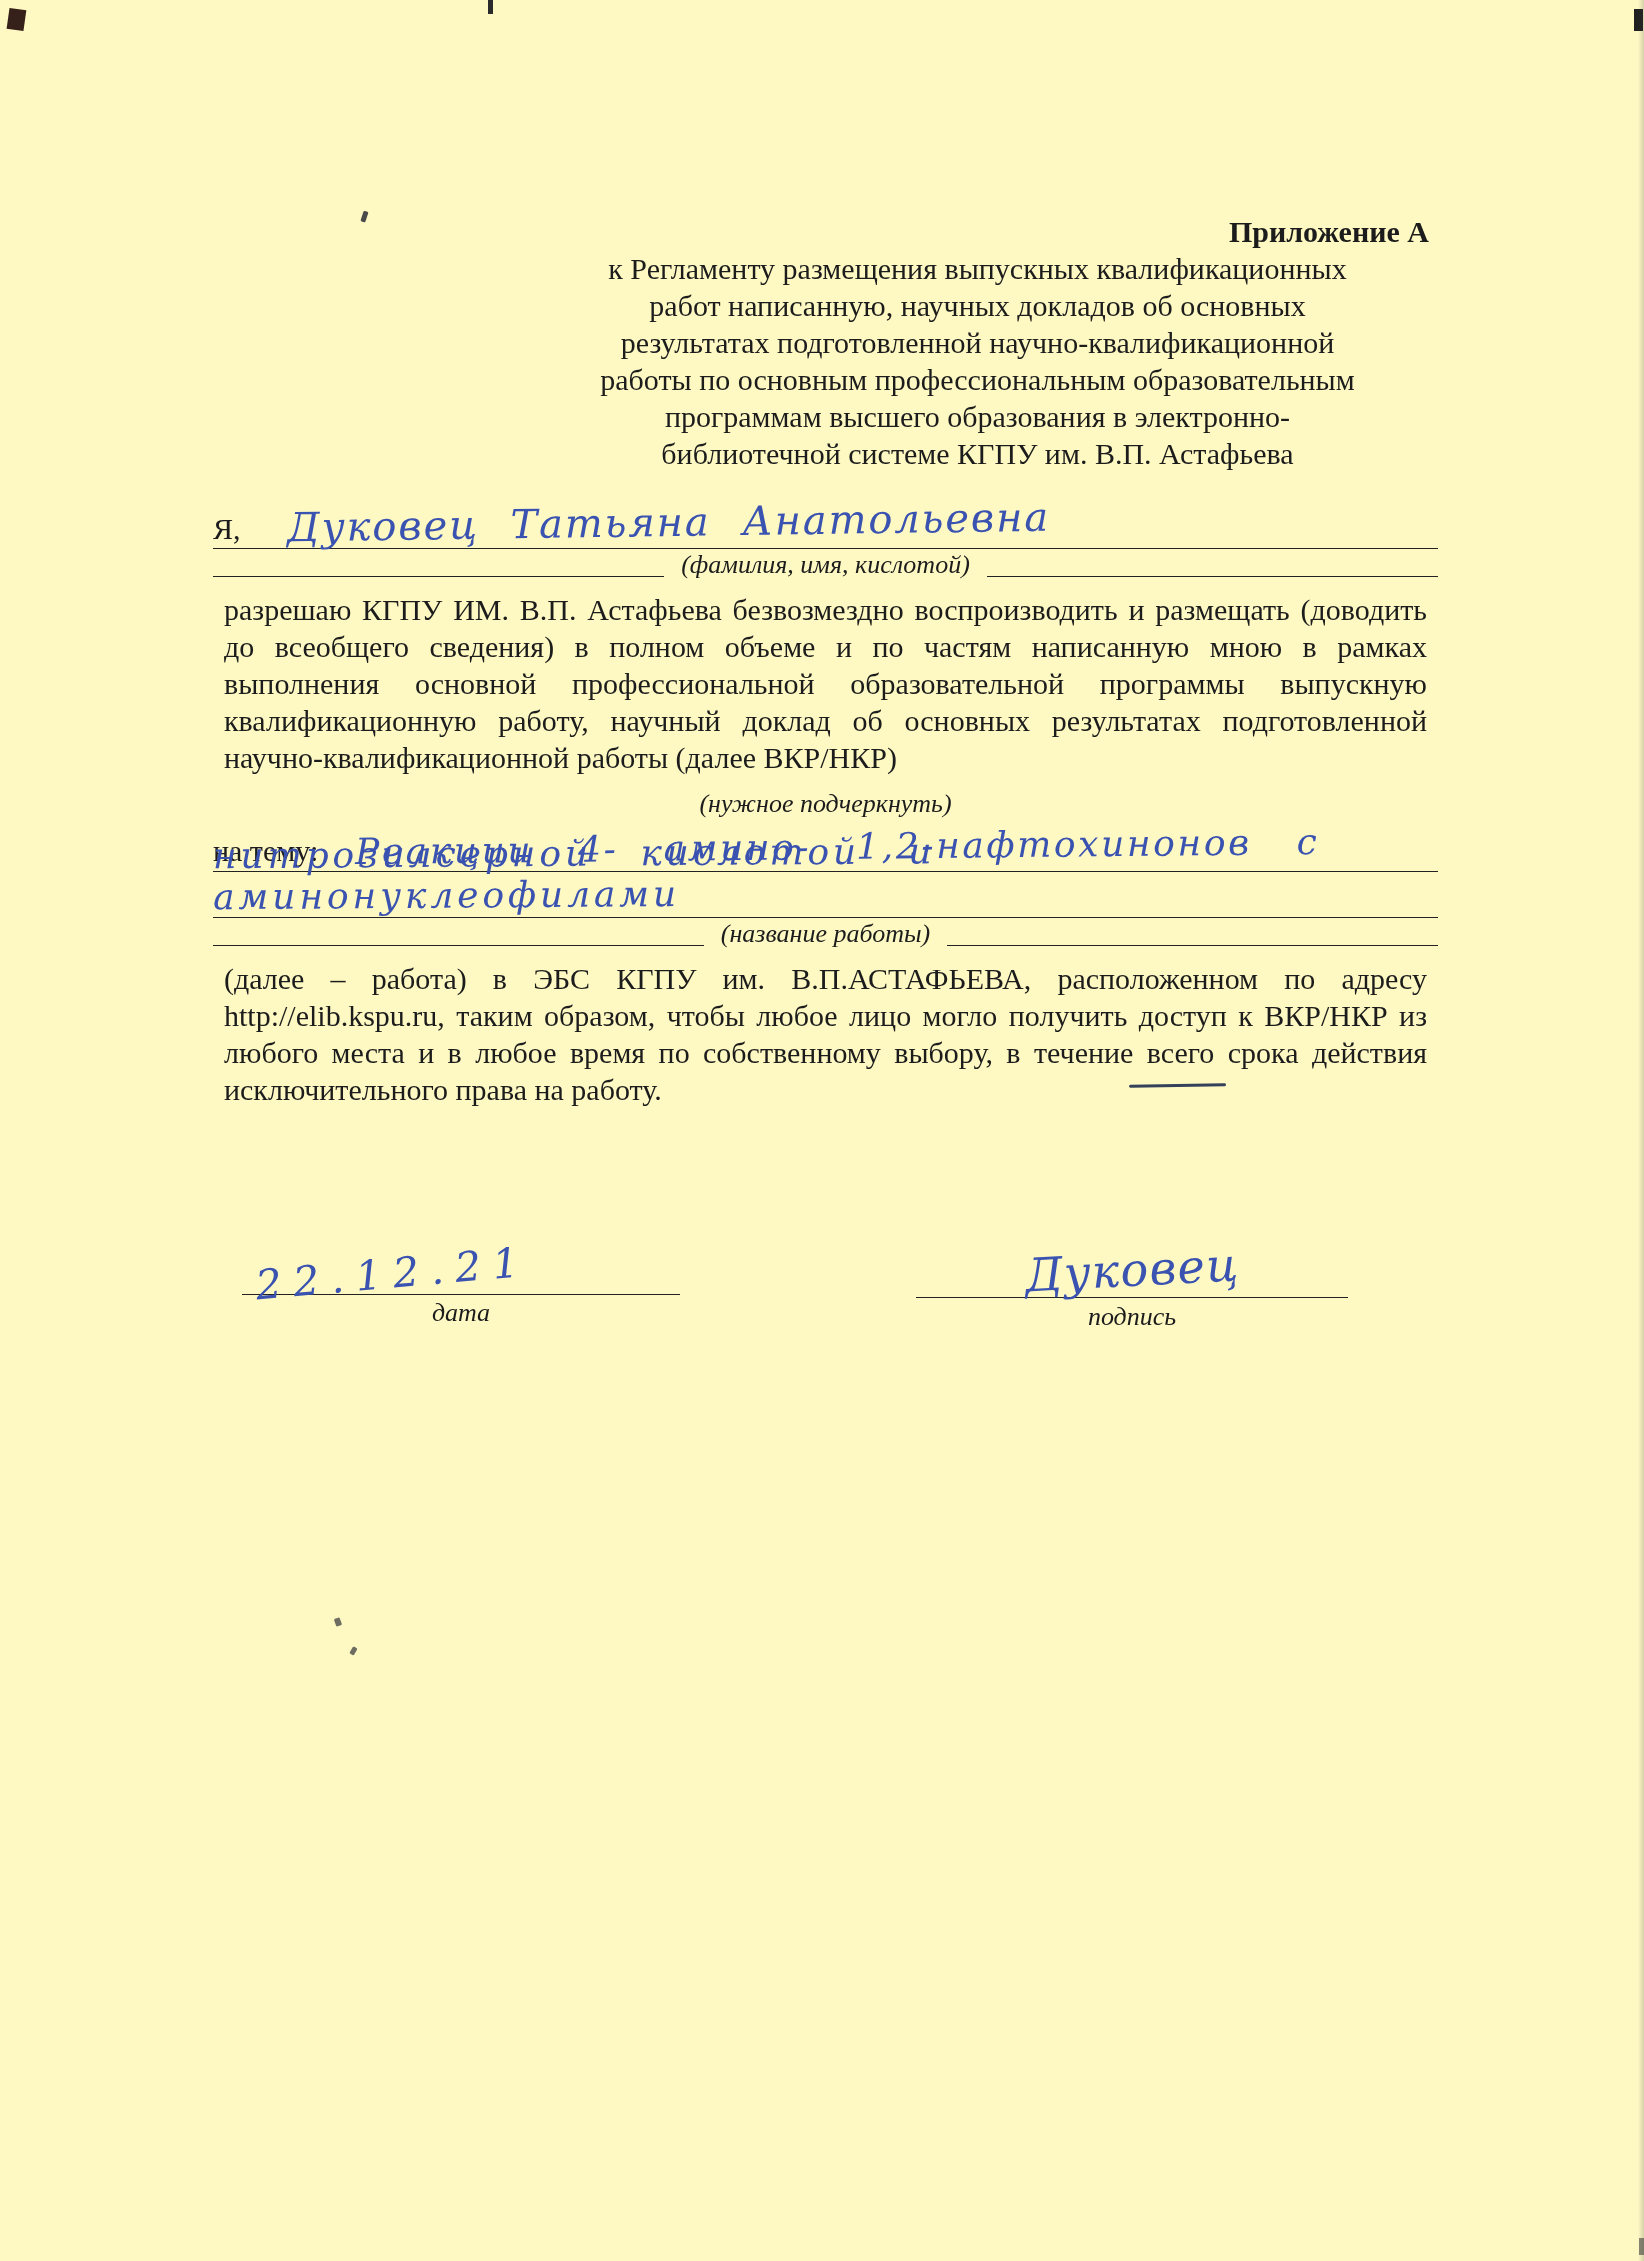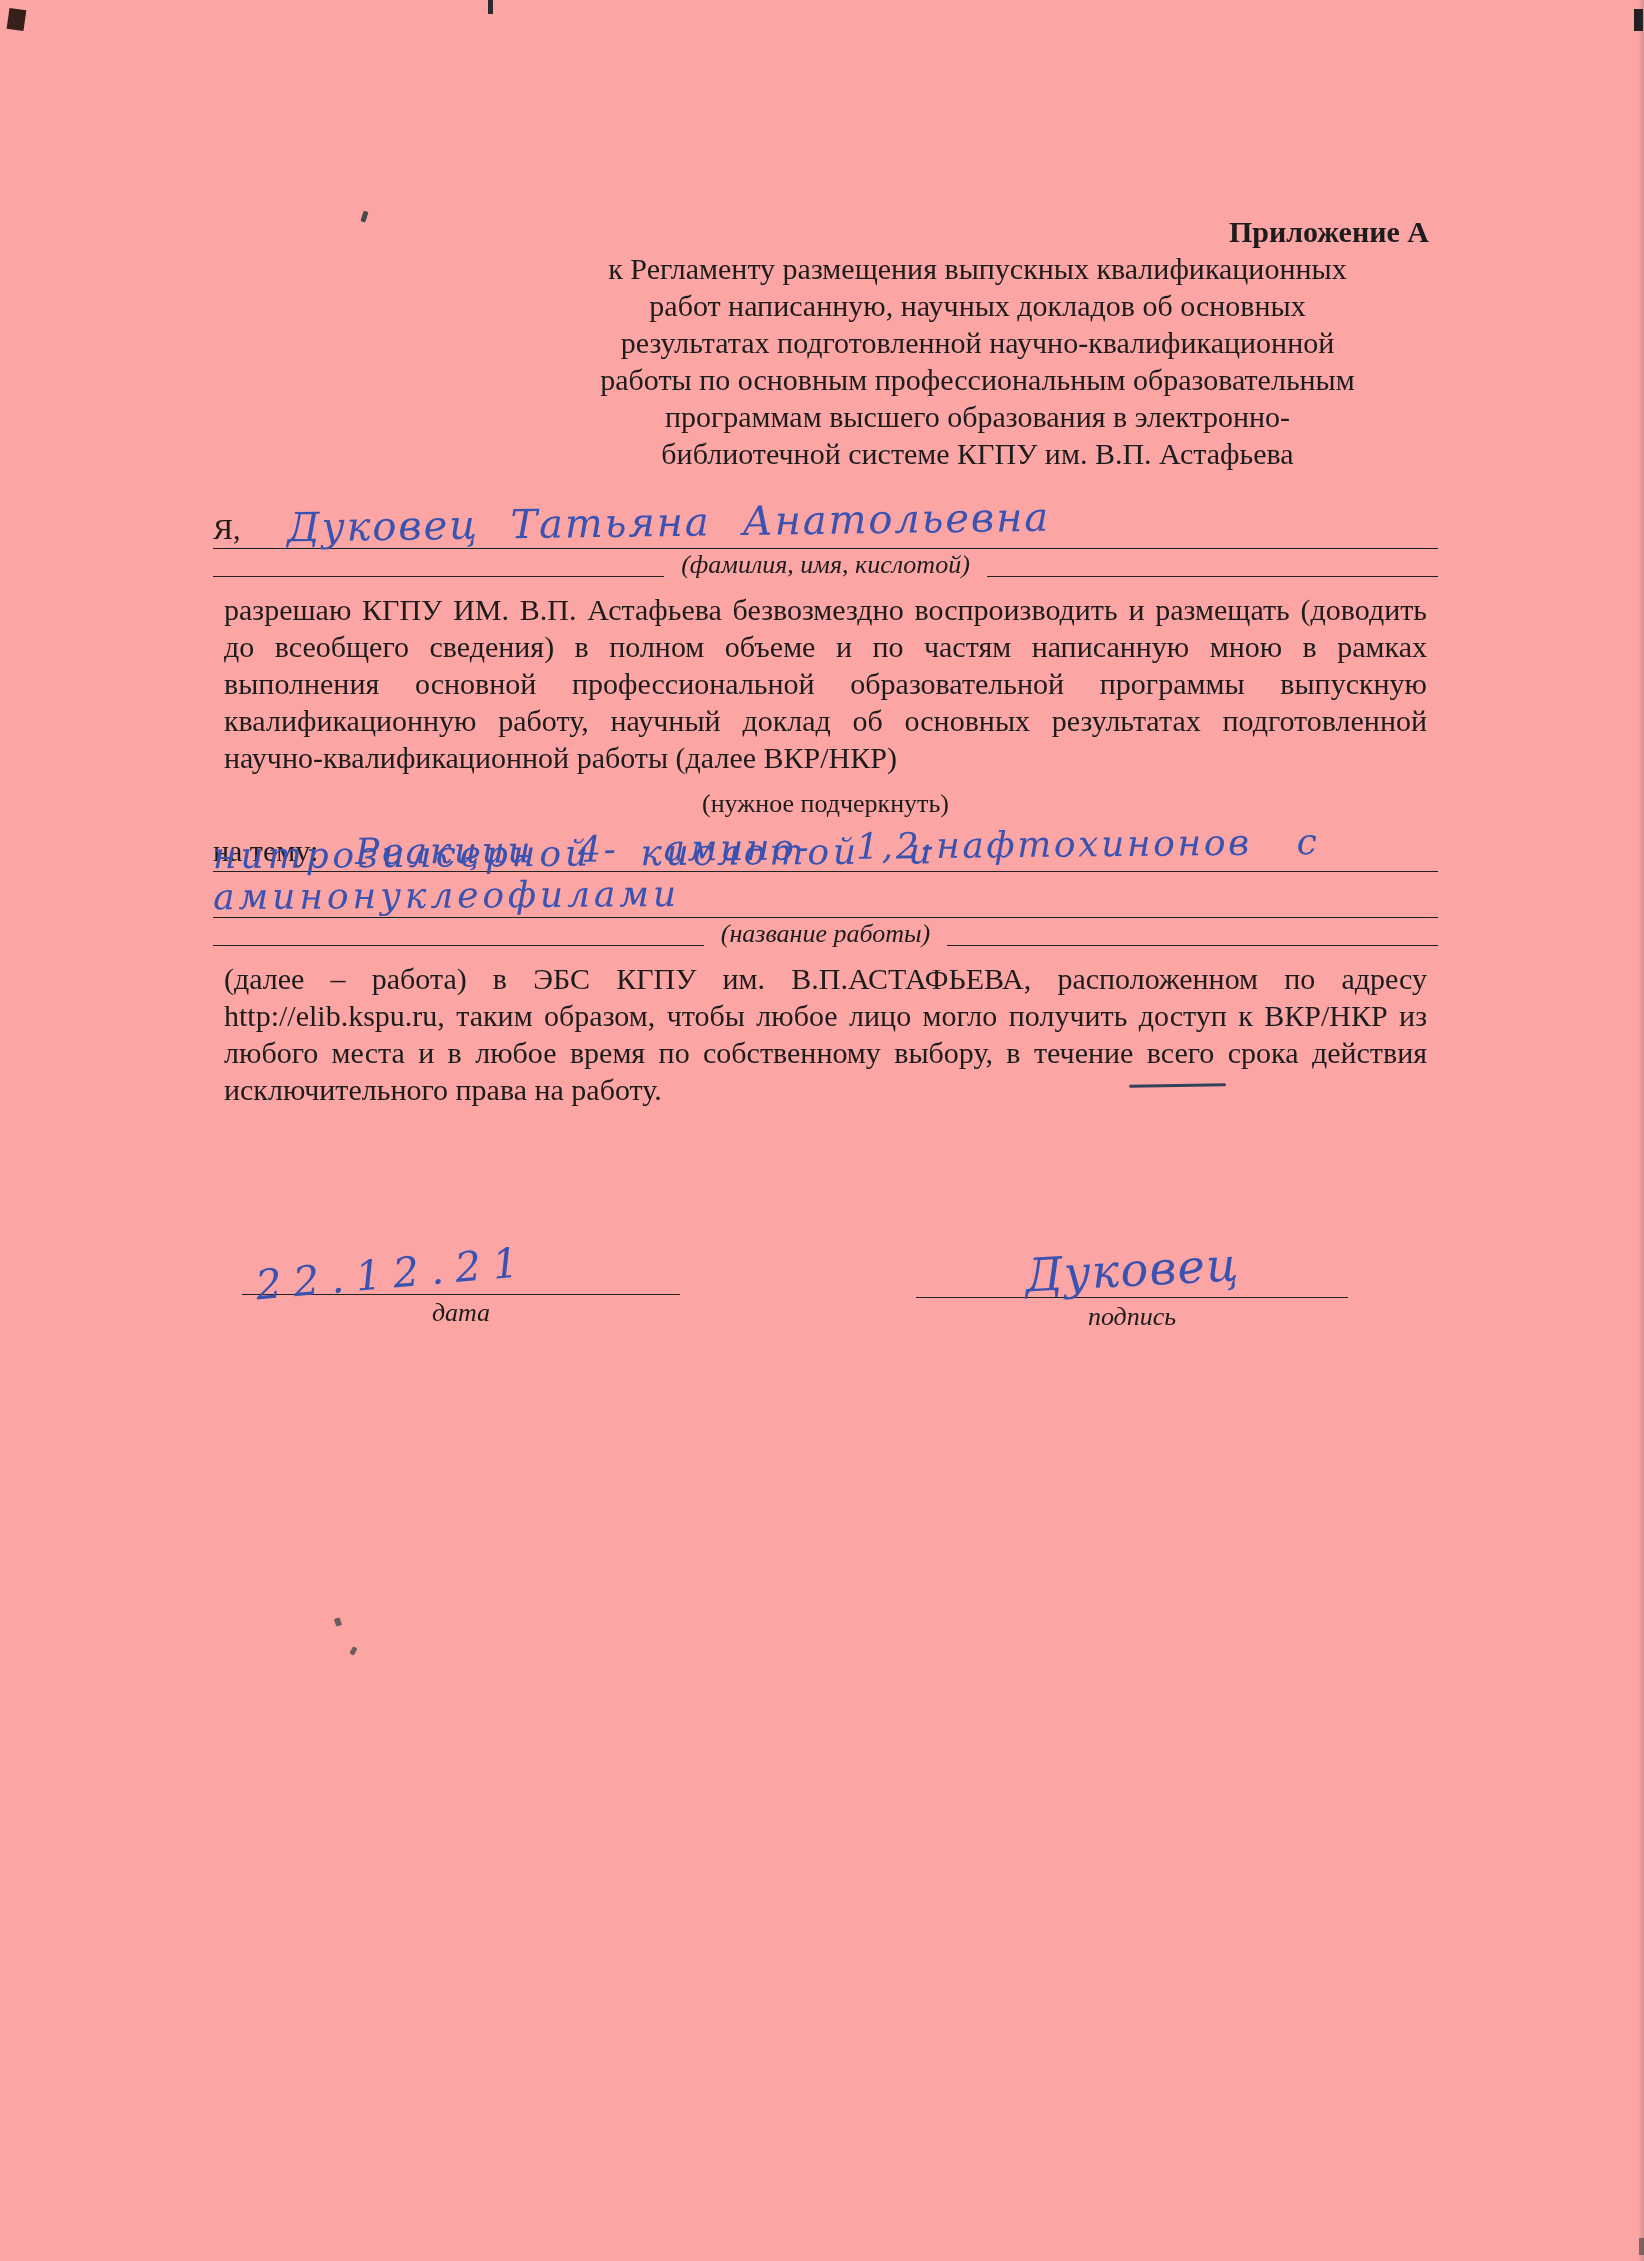--- a/index.html
+++ b/index.html
@@ -1,19 +1,19 @@
 <!DOCTYPE html>
 <html lang="ru" style="font-size:10.3px"><head>
 <meta charset="utf-8">
 <style>
   html,body{margin:0;padding:0;background:#8a8a86;}
   .page{
     position:relative;
     width:1644px;height:2261px;
-    background:#fca5a5;
+    background:#fef9c3;
     overflow:hidden;
     font-family:"Liberation Serif","DejaVu Serif",serif;
     color:#1c1c1c;
   }
   
   .art{position:absolute;background:#241a16;}
   .art-tl{left:7.7px;top:9px;width:17px;height:20.6px;background:#35201a;transform:rotate(8deg);}
   .art-top{left:488px;top:0;width:4.5px;height:14px;background:#2b2b2b;}
   .art-tr{right:1.3px;top:9px;width:9px;height:22px;background:#1f1f1f;}
   .art-br{right:0;bottom:6.4px;width:5.2px;height:17px;background:#3a3a3a;opacity:.6;}
@@ -41,21 +41,21 @@
   .hand{font-family:"DejaVu Serif","Liberation Serif",serif;font-style:italic;color:#3a52b0;}
   .hand-name{font-size:40px;margin-left:46px;letter-spacing:1.9px;word-spacing:17px;
     transform:rotate(-0.8deg);padding-bottom:2.6px;}
 
   .caption-row{display:flex;align-items:flex-end;height:31px;}
   .caption-row .seg{flex:1;border-bottom:1.9px solid #222;margin-bottom:2.6px;}
   .caption-row .cap{font-style:italic;font-size:26px;padding:0 17px;}
 
   p.body{font-size:30px;line-height:37px;text-align:justify;margin:11px;}
   .p1{margin-top:22px;}
-  .note-center{text-align:center;font-size:26px;margin-top:13px;height:32px;}
+  .note-center{text-align:center;font-style:italic;font-size:26px;margin-top:13px;height:32px;}
 
   .topic-row{display:flex;align-items:flex-end;border-bottom:1.9px solid #222;height:50px;}
   .topic-label{font-size:30px;padding-bottom:2.6px;}
   .hand-topic1{font-size:36px;margin-left:37px;letter-spacing:2.6px;word-spacing:31px;
     transform:rotate(-0.6deg);padding-bottom:3.9px;}
   .topic-row2{border-bottom:1.9px solid #222;height:45px;display:flex;align-items:flex-end;}
   .hand-topic2{font-size:36px;letter-spacing:3.9px;word-spacing:33px;padding-bottom:3.9px;
     transform:rotate(-0.4deg);}
 
   .p2{margin-top:7.7px;}

